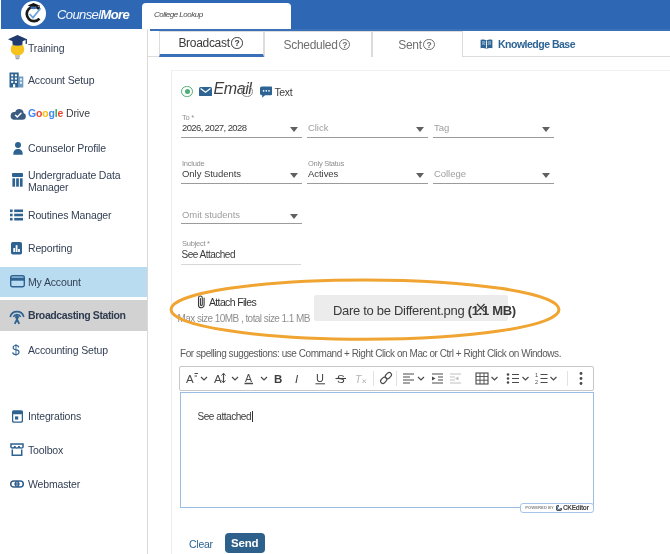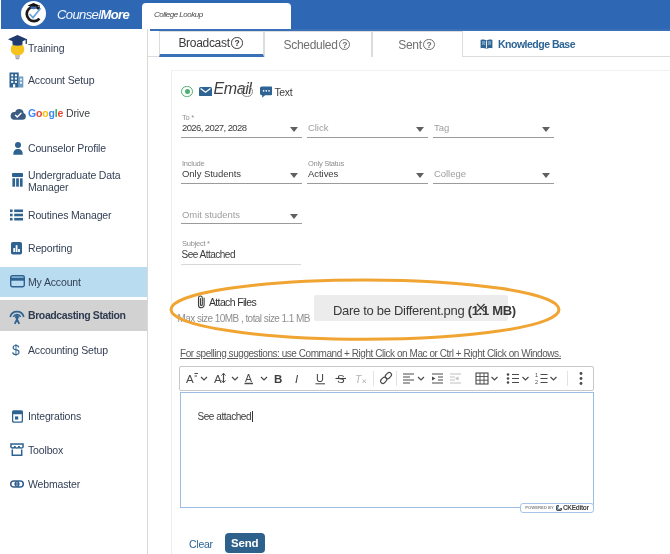--- a/index.html
+++ b/index.html
@@ -39,21 +39,21 @@
   .ph  { position:absolute; font-size:9.5px; color:#9e9e9e; letter-spacing:-0.05px; white-space:nowrap; }
   .uline { position:absolute; height:1px; background:#9b9b9b; width:121px; }
   .uline.light { background:#d8d8d8; }
   .arr { position:absolute; width:0; height:0; border-left:4.5px solid transparent; border-right:4.5px solid transparent; border-top:5px solid #606060; }
 
   
   #chip { position:absolute; left:314px; top:295px; width:194px; height:26px; background:#ececec; border-radius:2px; }
   #chip .ctext { position:absolute; left:19px; top:8px; font-size:13px; color:#3a3a3a; letter-spacing:-0.3px; white-space:nowrap; }
 
   
-  #spell { position:absolute; left:180px; top:347.5px; font-size:10px; color:#5a5a5a; letter-spacing:-0.45px;text-decoration:underline; }
+  #spell { position:absolute; left:180px; top:347.5px; font-size:10px; color:#5a5a5a; letter-spacing:-0.45px; }
   #toolbar { position:absolute; left:179px; top:366px; width:415px; height:25px; background:#fff; border:1px solid #c8c8c8; border-radius:2px; }
   #editor { position:absolute; left:179.5px; top:391.5px; width:414px; height:116px; background:#fff; border:1px solid #9bbde4; }
   #editor .etext { position:absolute; left:17px; top:18.5px; font-size:10px; color:#3b3b3b; letter-spacing:-0.45px; border-right:1px solid #333; padding-right:1px; }
   #badge { position:absolute; left:520px; top:502.5px; width:74px; height:10px; background:#fff; border:1px solid #a5c4e8; border-radius:3px; display:flex; align-items:center; justify-content:center; }
 
   
   #clear { position:absolute; left:189px; top:537.5px; font-size:10.5px; color:#2d6494; letter-spacing:-0.25px; }
   #send { position:absolute; left:224.5px; top:532.5px; width:40.5px; height:20px; background:#2e608c; border-radius:4px; color:#fff; font-size:11.5px; font-weight:bold; display:flex; align-items:center; justify-content:center; letter-spacing:-0.2px; }
 
   #ellipse { position:absolute; left:0; top:0; pointer-events:none; }

